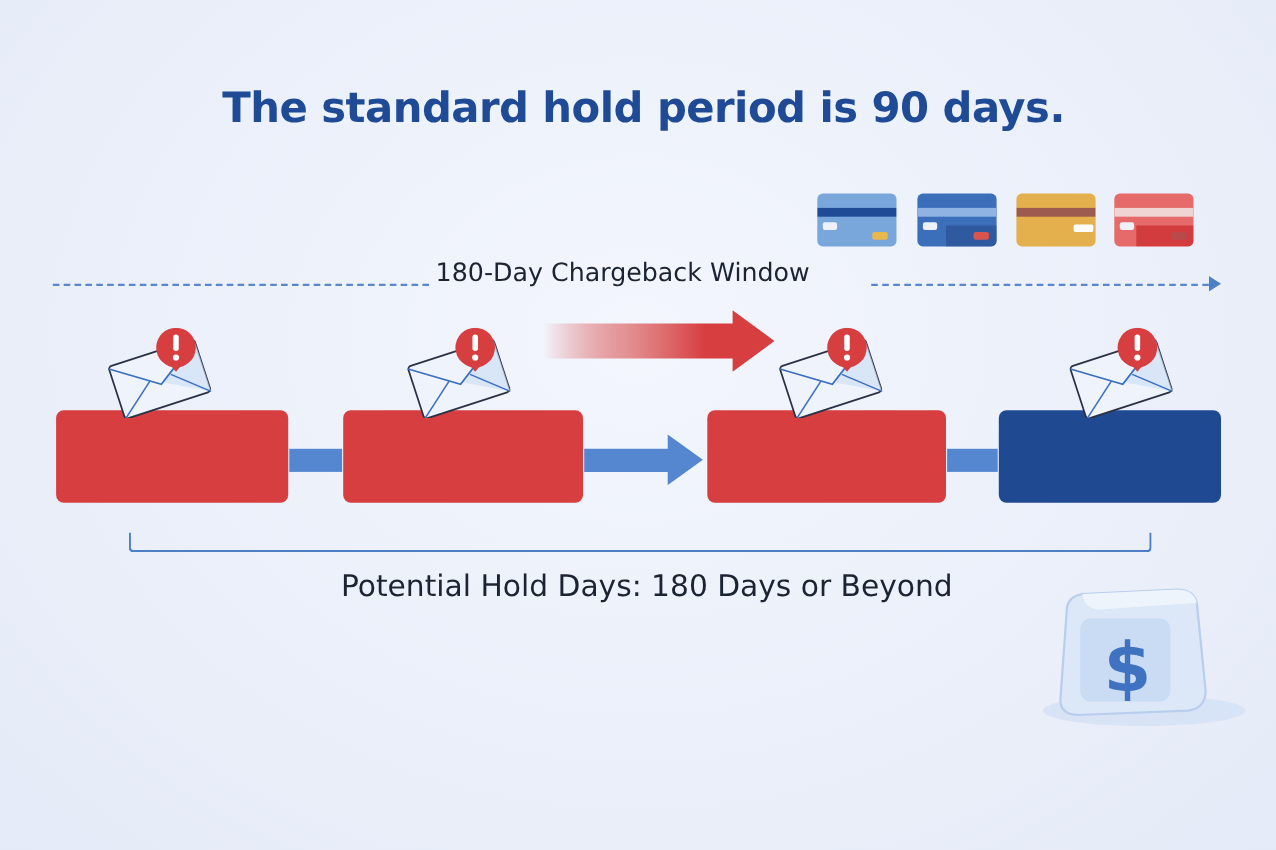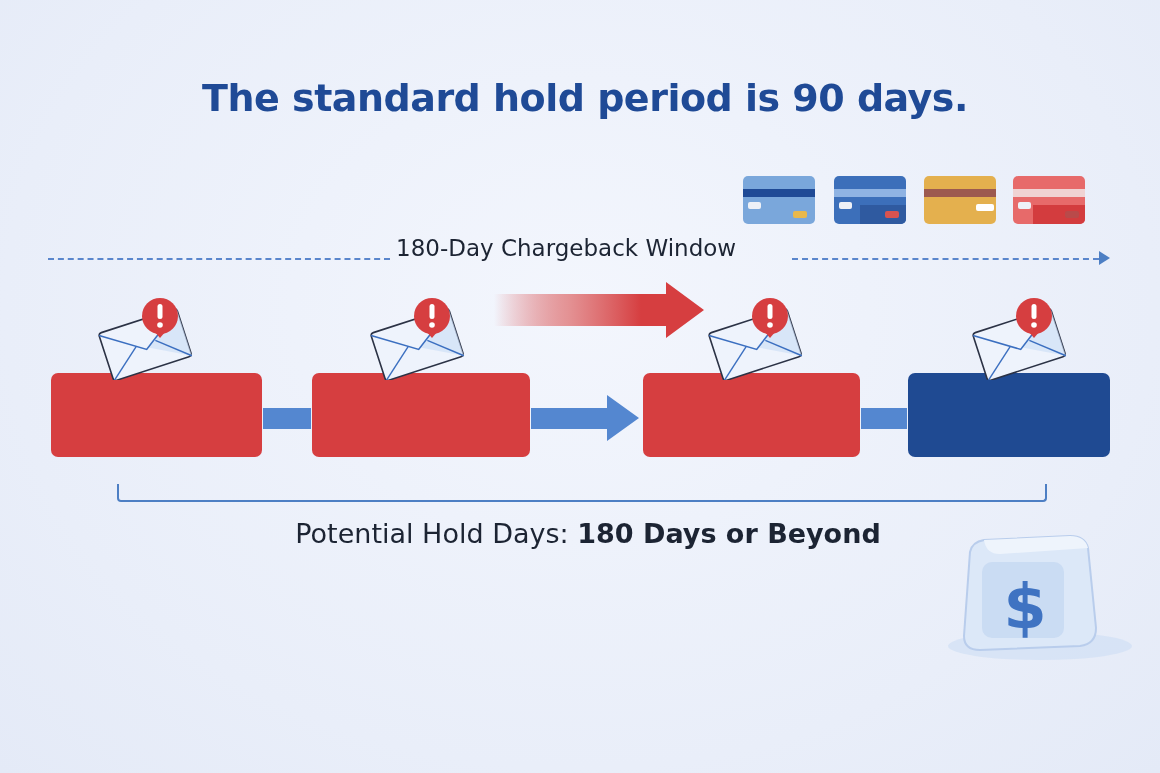--- a/index.html
+++ b/index.html
@@ -13,21 +13,21 @@
   .card .chip { position:absolute; width:14px; height:7px; border-radius:2px; }
   .card .label { position:absolute; left:5px; top:26px; width:13px; height:7px; border-radius:2px; background:#eef1f7; }
   .dash { position:absolute; top:258px; height:0; border-top:2px dashed #5a86cc; }
   .window-label { left:396px; top:235px; font-size:23px; color:#1c2433; }
   .box { position:absolute; top:373px; height:84px; border-radius:7px; }
   .red { background:#d63e40; }
   .navy { background:#1f4a92; }
   .conn { position:absolute; top:408px; height:21px; background:#5487d0; }
   .bracket { left:117px; top:484px; width:926px; height:16px; border:2px solid #4d7fc4; border-top:none; border-radius:0 0 4px 4px; }
   .hold { left:0; width:1176px; top:518px; text-align:center; font-size:27px; color:#1c2433; }
-  .hold b { font-weight:bold; }
+  .hold b { font-weight:normal; }
   .env { position:absolute; }
 </style>
 </head>
 <body>
 
 <div class="abs title">The standard hold period is 90 days.</div>
 
 <div>
   <div class="card" style="left:743px;background:#7aa7db;">
     <div class="stripe" style="background:#1f4a96;"></div>

